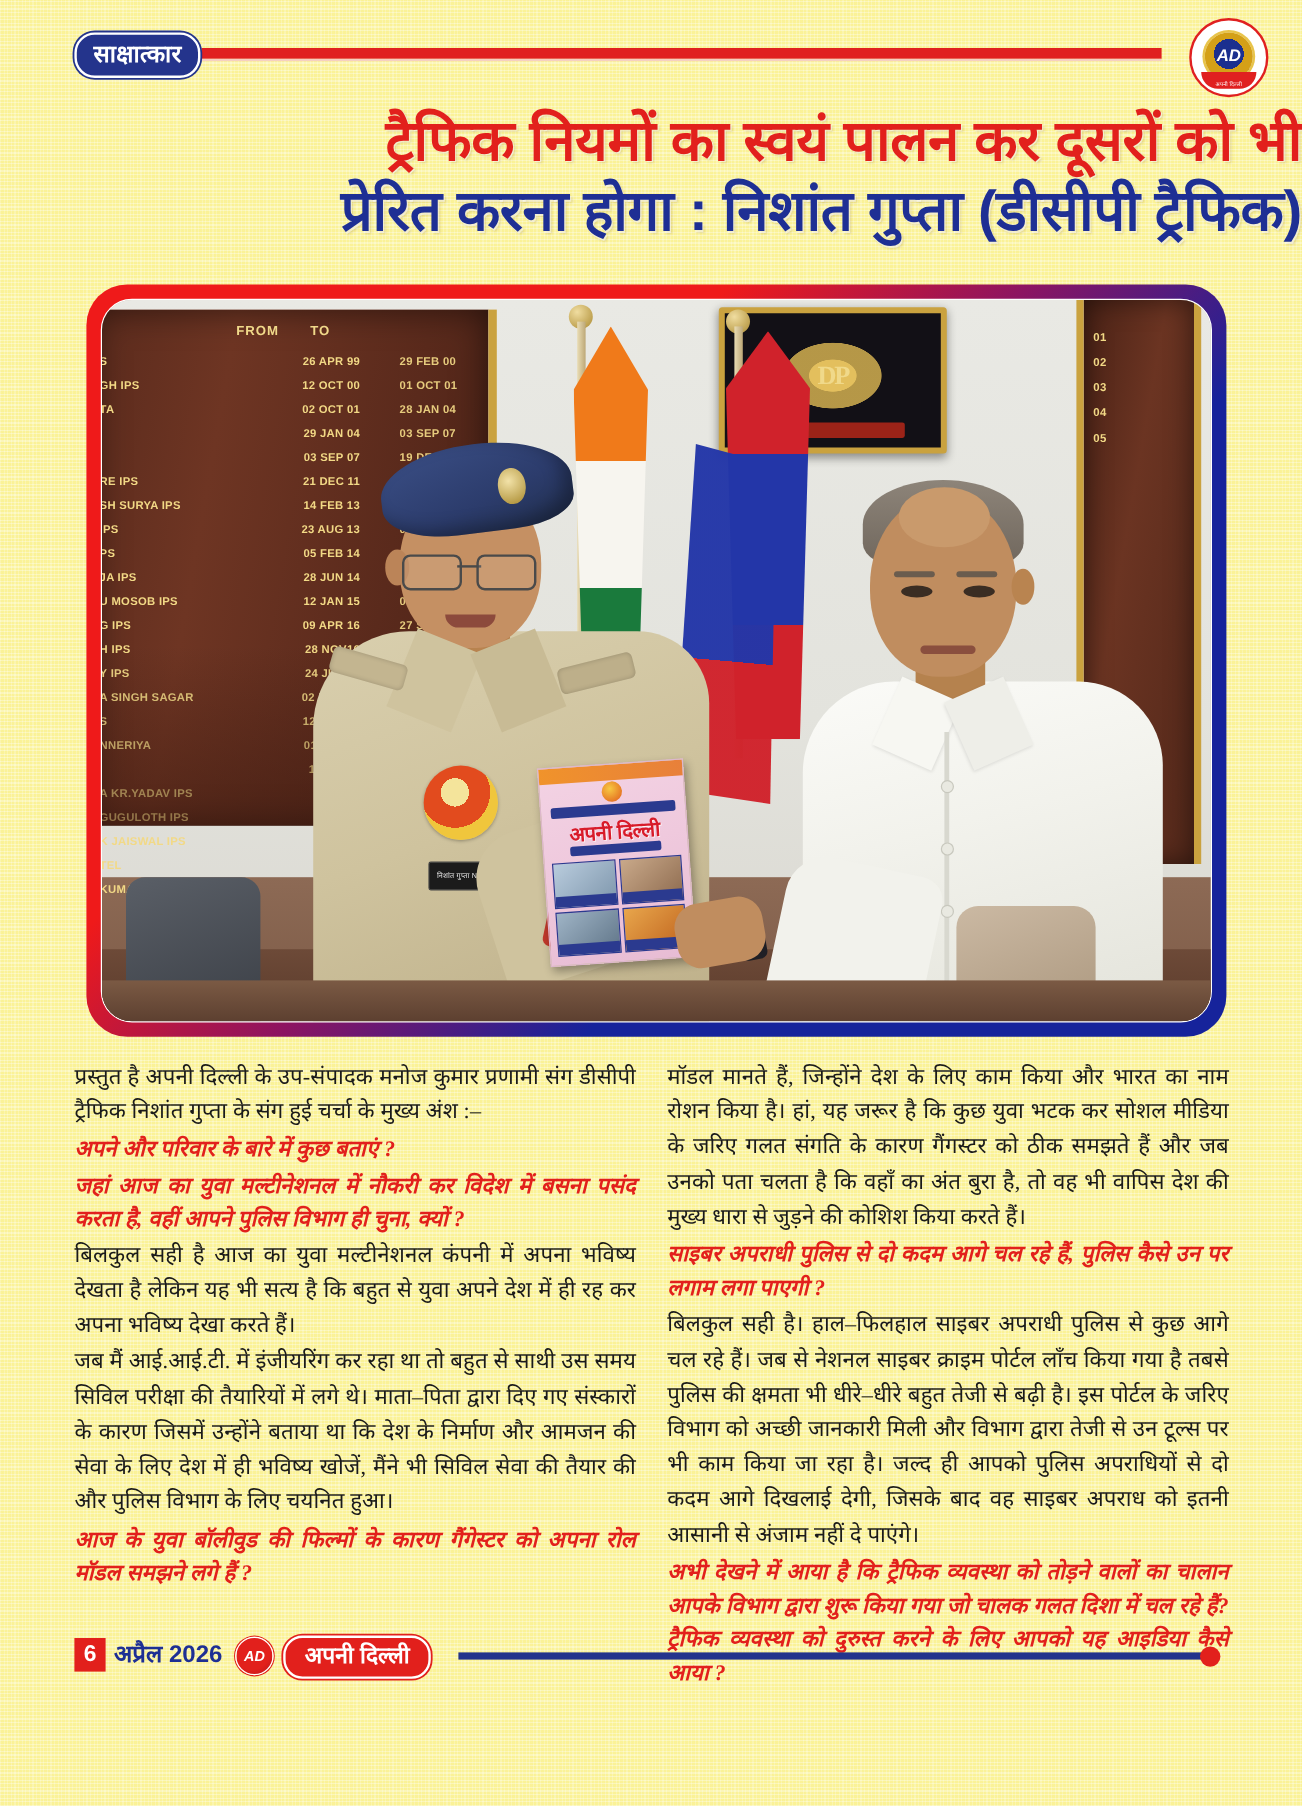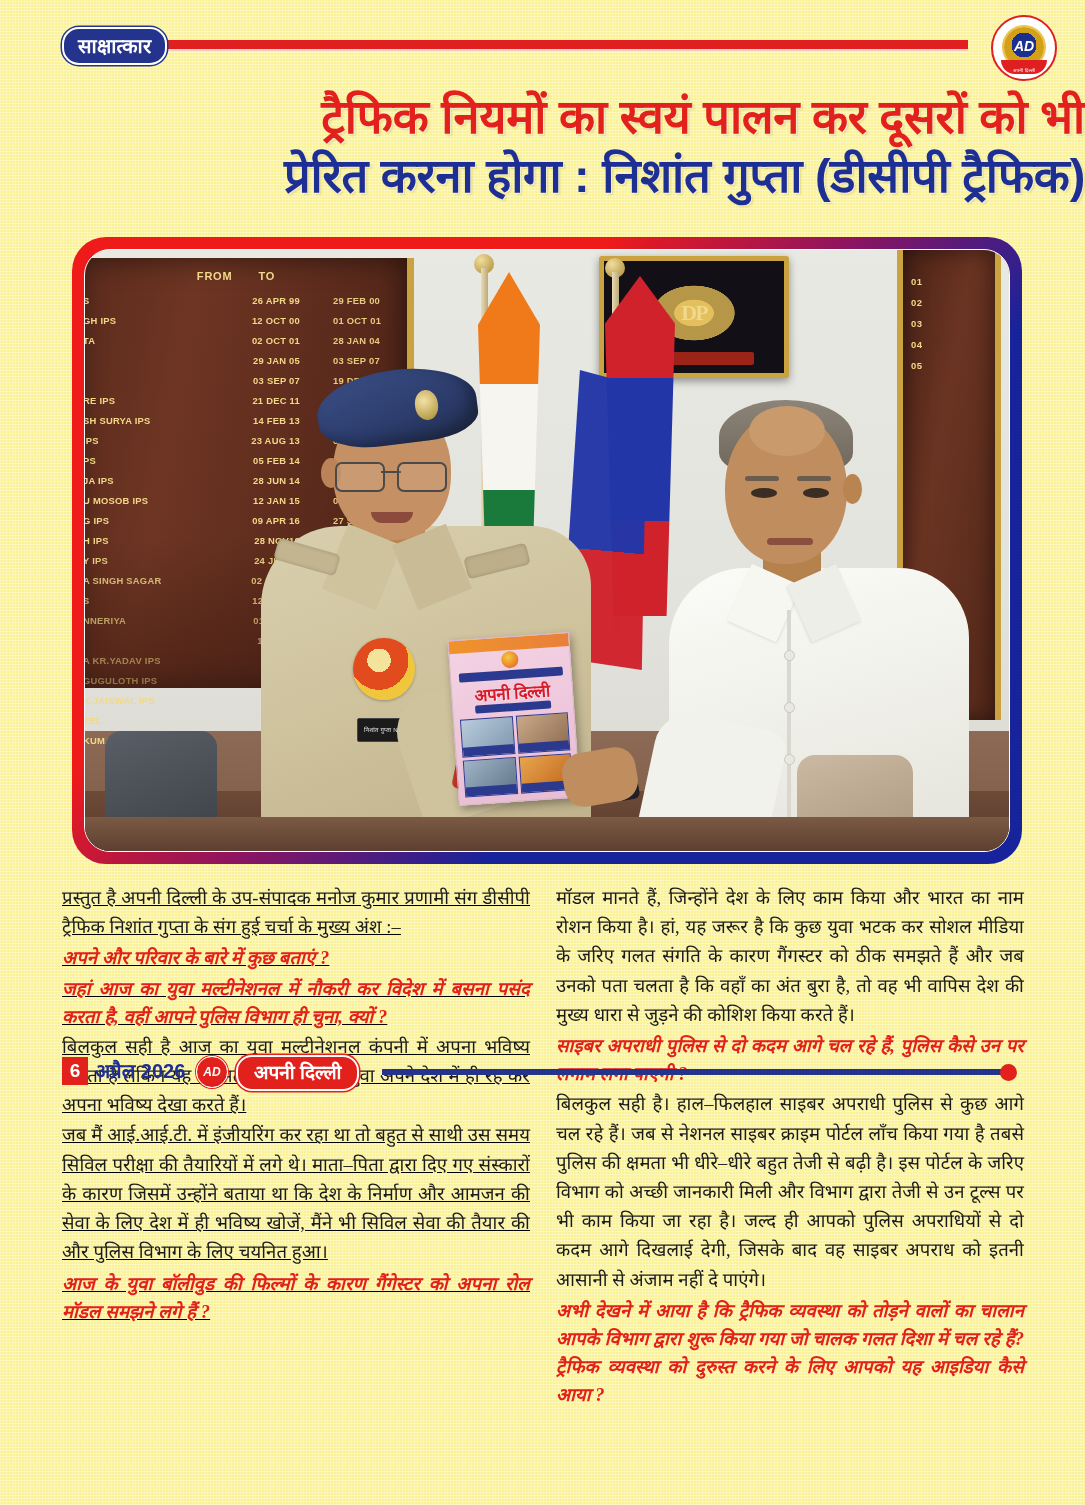--- a/index.html
+++ b/index.html
@@ -12,21 +12,21 @@
   }
   
   .paper-texture{
     position:absolute;inset:0;
     background-image:
       repeating-linear-gradient(0deg, rgba(255,255,255,.30) 0 1px, rgba(255,240,120,.10) 1px 3px),
       repeating-linear-gradient(90deg, rgba(255,255,255,.22) 0 1px, rgba(255,235,110,.10) 1px 3px);
     pointer-events:none;
     z-index:0;
   }
-  .page{position:relative;z-index:1;width:1085px;height:1113px;}
+  .page{position:relative;z-index:1;width:1085px;height:1421px;}
 
   
   .header{position:absolute;left:0;top:0;width:1085px;height:86px;}
   .kicker-badge{
     position:absolute;left:62px;top:27px;
     height:34px;line-height:34px;
     padding:0 14px;
     background:#24348c;
     border:2px solid #ffffff;
     border-radius:17px;
@@ -303,21 +303,21 @@
   .desk{position:absolute;left:0;bottom:0;width:100%;height:34px;background:linear-gradient(180deg,#7b5a44,#5d4030);}
 
   
   .columns{
     position:absolute;left:62px;top:884px;
     width:962px;
   }
   .col{
     position:absolute;top:0;width:468px;
   }
-  .col-left{left:0;text-decoration:underline;}
+  .col-left{left:0;}
   .col-right{left:494px;}
   .para{
     font-size:18.5px;
     line-height:1.58;
     color:#1a1a1a;
     text-align:justify;
     margin:0 0 1px 0;
     font-family:"Liberation Serif", serif;
     letter-spacing:.1px;
   }
@@ -419,21 +419,21 @@
               <span class="fr">12 OCT 00</span>
               <span class="to">01 OCT 01</span>
             </div>
             <div class="row">
               <span class="nm">TA</span>
               <span class="fr">02 OCT 01</span>
               <span class="to">28 JAN 04</span>
             </div>
             <div class="row">
               <span class="nm"></span>
-              <span class="fr">29 JAN 05</span>
+              <span class="fr">29 JAN 04</span>
               <span class="to">03 SEP 07</span>
             </div>
             <div class="row">
               <span class="nm"></span>
               <span class="fr">03 SEP 07</span>
               <span class="to">19 DEC 11</span>
             </div>
             <div class="row">
               <span class="nm">RE IPS</span>
               <span class="fr">21 DEC 11</span>

